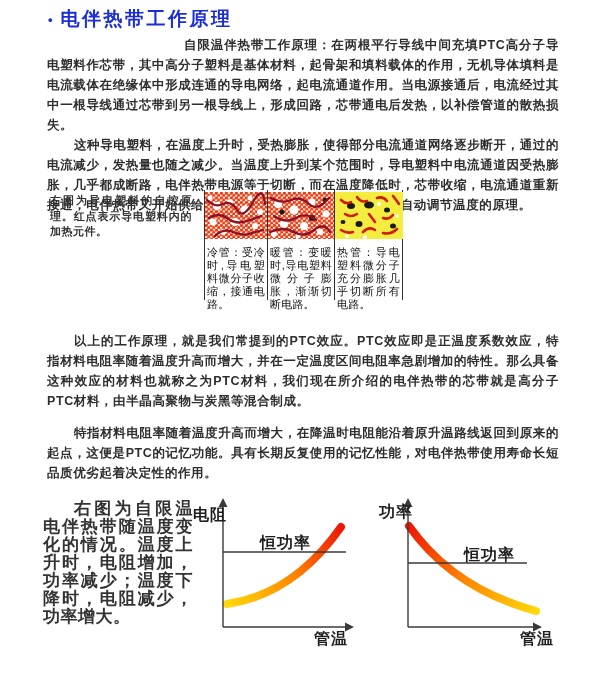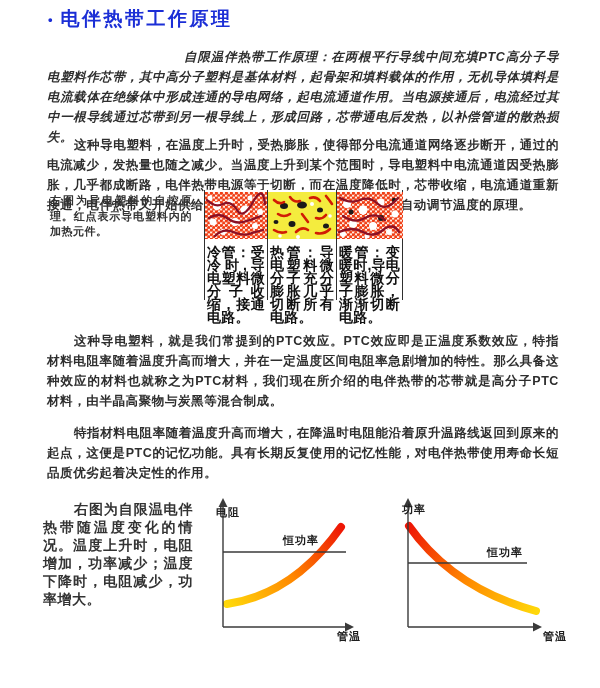--- a/index.html
+++ b/index.html
@@ -11,52 +11,52 @@
   .title-row{position:absolute;left:48px;top:6px;display:flex;align-items:center;gap:8px;}
   .title-bullet{color:#1b2ed6;font-size:13px;font-weight:bold;line-height:1;}
   .title-text{margin:0;color:#1b2ed6;font-size:19px;font-weight:bold;letter-spacing:2.5px;}
   
   .p{
     position:absolute;left:47px;width:512px;margin:0;
     font-size:12.5px;line-height:20px;font-weight:bold;letter-spacing:0.6px;
     text-align:justify;text-justify:inter-ideograph;color:#2e2e2e;
   }
   .p-indent{text-indent:27px;}
-  .p1{top:47px;text-indent:137px;font-style:italic;}
+  .p1{top:35px;text-indent:137px;}
   .p2{top:107px;margin-top:28px;}
   .p3{top:331px;}
   .p4{top:423px;}
   .p5{top:645px;}
   
   .fig1-note{
     position:absolute;left:50px;top:193px;width:142px;margin:0;
     font-size:11px;line-height:15.5px;font-weight:bold;letter-spacing:0.5px;
     text-align:justify;color:#333;
   }
   .panels{position:absolute;left:204px;top:190px;display:flex;height:110px;}
   .panel{border-left:1px solid #2f2f2f;box-sizing:border-box;background:#fff;}
   .panel:last-child{border-right:1px solid #2f2f2f;}
   .panel-img{display:block;margin:2px 0 0 0;}
   .panel-cap{
-    padding:7px 2px 0 2px;font-size:14px;line-height:13px;font-weight:bold;
+    padding:7px 2px 0 2px;font-size:11px;line-height:13px;font-weight:normal;
     letter-spacing:0.2px;color:#111;text-align:justify;
   }
   .pw1{width:63px;} .pw2{width:67px;} .pw3{width:69px;}
   
   .charts-note{
     position:absolute;left:43px;top:500px;width:150px;margin:0;
-    font-size:14px;line-height:18px;font-weight:bold;letter-spacing:0.5px;
+    font-size:17px;line-height:18px;font-weight:bold;letter-spacing:0.5px;
     text-align:justify;color:#333;text-indent:31px;
   }
   .chart{position:absolute;width:175px;height:148px;}
   .chart1{left:190px;top:498px;}
   .chart2{left:378px;top:498px;text-align:center;}
   .chart svg{position:absolute;left:0;top:0;}
   .chart-label{
-    position:absolute;font-size:11px;font-weight:bold;color:#1e1e1e;letter-spacing:1px;white-space:nowrap;margin-left:23px;
+    position:absolute;font-size:16px;font-weight:bold;color:#1e1e1e;letter-spacing:1px;white-space:nowrap;
   }
   .c1-ylabel{left:3px;top:7px;}
   .c1-ann{left:70px;top:35px;}
   .c1-xlabel{left:124px;top:131px;}
   .c2-ylabel{left:1px;top:4px;}
   .c2-ann{left:86px;top:47px;}
   .c2-xlabel{left:142px;top:131px;}
 </style>
 </head>
 <body>
@@ -93,47 +93,20 @@
           <circle cx="50" cy="34" r="3" fill="#fff"></circle>
         <circle cx="18" cy="40" r="3" fill="#fff"></circle>
           <circle cx="45" cy="6" r="2.5" fill="#fff"></circle>
         <circle cx="55" cy="20" r="3" fill="#fff"></circle>
           <circle cx="5" cy="6" r="2.5" fill="#fff"></circle>
         <path d="M2,8 q8,8 16,4 t14,6 t16,-8 t12,2" stroke="#8a1025" stroke-width="2.3" fill="none" stroke-linecap="round"></path>
         <path d="M4,26 q10,-6 18,0 t16,4 t18,-6" stroke="#8a1025" stroke-width="2.3" fill="none" stroke-linecap="round"></path>
         <path d="M10,44 q8,-8 18,-4 t16,2 t14,-4" stroke="#8a1025" stroke-width="2.3" fill="none" stroke-linecap="round"></path>
       </svg>
       <div class="panel-cap">冷管：受冷时,导电塑料微分子收缩，接通电路。</div>
-    </div>
-
-    <div class="panel pw3">
-      <svg class="panel-img" width="68" height="47" viewBox="0 0 68 47">
-        <rect width="68" height="47" fill="#f4ec3e"></rect>
-        <ellipse cx="16" cy="14" rx="4" ry="3" fill="#191919"></ellipse>
-        <ellipse cx="34" cy="13" rx="5" ry="3.5" fill="#191919"></ellipse>
-        <ellipse cx="52" cy="18" rx="3" ry="2.5" fill="#191919"></ellipse>
-        <ellipse cx="24" cy="32" rx="3.5" ry="3" fill="#191919"></ellipse>
-        <ellipse cx="58" cy="34" rx="3" ry="2.5" fill="#191919"></ellipse>
-        <ellipse cx="8" cy="30" rx="2.5" ry="2" fill="#191919"></ellipse>
-        <path d="M6,8 q5,5 10,2" stroke="#d11c05" stroke-width="2.6" fill="none" stroke-linecap="round"></path>
-        <path d="M22,5 q4,6 10,4" stroke="#d11c05" stroke-width="2.6" fill="none" stroke-linecap="round"></path>
-        <path d="M42,6 q6,-2 10,3" stroke="#d11c05" stroke-width="2.6" fill="none" stroke-linecap="round"></path>
-        <path d="M58,4 q4,5 6,8" stroke="#d11c05" stroke-width="2.6" fill="none" stroke-linecap="round"></path>
-        <path d="M10,22 q6,4 12,0" stroke="#d11c05" stroke-width="2.6" fill="none" stroke-linecap="round"></path>
-        <path d="M34,22 l6,8" stroke="#d11c05" stroke-width="2.6" fill="none" stroke-linecap="round"></path>
-        <path d="M48,26 q6,2 10,-3" stroke="#d11c05" stroke-width="2.6" fill="none" stroke-linecap="round"></path>
-        <path d="M6,38 q6,4 12,2" stroke="#d11c05" stroke-width="2.6" fill="none" stroke-linecap="round"></path>
-        <path d="M28,40 q6,-6 12,-2" stroke="#d11c05" stroke-width="2.6" fill="none" stroke-linecap="round"></path>
-        <path d="M48,41 q8,2 14,-4" stroke="#d11c05" stroke-width="2.6" fill="none" stroke-linecap="round"></path>
-        <circle cx="44" cy="12" r="2" fill="#fff"></circle>
-          <circle cx="12" cy="44" r="1.8" fill="#fff"></circle>
-        <circle cx="62" cy="24" r="1.8" fill="#fff"></circle>
-          <circle cx="30" cy="45" r="2" fill="#fff"></circle>
-      </svg>
-      <div class="panel-cap">热管：导电塑料微分子充分膨胀几乎切断所有电路。</div>
     </div>
 
     <div class="panel pw2">
       <svg class="panel-img" width="66" height="47" viewBox="0 0 66 47">
         <defs>
           <pattern id="dots2" width="5" height="4.6" patternUnits="userSpaceOnUse">
             <rect width="5" height="4.6" fill="#ffe9df"></rect>
             <circle cx="1.3" cy="1.2" r="1.65" fill="#f03b12"></circle>
             <circle cx="3.8" cy="3.5" r="1.65" fill="#f03b12"></circle>
           </pattern>
@@ -150,23 +123,50 @@
         <circle cx="30" cy="44" r="2.5" fill="#fff"></circle>
         <circle cx="14" cy="20" r="2.5" fill="#1c1c1c"></circle>
           <circle cx="44" cy="26" r="3" fill="#1c1c1c"></circle>
         <circle cx="57" cy="8" r="2.2" fill="#1c1c1c"></circle>
         <path d="M3,6 q10,6 20,2 t18,4 t20,-6" stroke="#8a1025" stroke-width="2.3" fill="none" stroke-linecap="round"></path>
         <path d="M6,24 q12,8 22,2 t20,2" stroke="#8a1025" stroke-width="2.3" fill="none" stroke-linecap="round"></path>
         <path d="M2,40 q14,-6 24,0 t20,-2 t16,2" stroke="#8a1025" stroke-width="2.3" fill="none" stroke-linecap="round"></path>
       </svg>
       <div class="panel-cap">暖管：变暖时,导电塑料微分子膨胀，渐渐切断电路。</div>
     </div>
-  </div>
-
-  <p class="p p3 p-indent">这种导电塑料，就是我们常提到的PTC效应。PTC效应即是正温度系数效应，特指材料电阻率随着温度升高而增大，并在一定温度区间电阻率急剧增加的特性。那么具备这种效应的材料也就称之为PTC材料，我们现在所介绍的电伴热带的芯带就是高分子PTC材料，由半晶高聚物与炭黑等混合制成。</p>
+
+    <div class="panel pw3">
+      <svg class="panel-img" width="68" height="47" viewBox="0 0 68 47">
+        <rect width="68" height="47" fill="#f4ec3e"></rect>
+        <ellipse cx="16" cy="14" rx="4" ry="3" fill="#191919"></ellipse>
+        <ellipse cx="34" cy="13" rx="5" ry="3.5" fill="#191919"></ellipse>
+        <ellipse cx="52" cy="18" rx="3" ry="2.5" fill="#191919"></ellipse>
+        <ellipse cx="24" cy="32" rx="3.5" ry="3" fill="#191919"></ellipse>
+        <ellipse cx="58" cy="34" rx="3" ry="2.5" fill="#191919"></ellipse>
+        <ellipse cx="8" cy="30" rx="2.5" ry="2" fill="#191919"></ellipse>
+        <path d="M6,8 q5,5 10,2" stroke="#d11c05" stroke-width="2.6" fill="none" stroke-linecap="round"></path>
+        <path d="M22,5 q4,6 10,4" stroke="#d11c05" stroke-width="2.6" fill="none" stroke-linecap="round"></path>
+        <path d="M42,6 q6,-2 10,3" stroke="#d11c05" stroke-width="2.6" fill="none" stroke-linecap="round"></path>
+        <path d="M58,4 q4,5 6,8" stroke="#d11c05" stroke-width="2.6" fill="none" stroke-linecap="round"></path>
+        <path d="M10,22 q6,4 12,0" stroke="#d11c05" stroke-width="2.6" fill="none" stroke-linecap="round"></path>
+        <path d="M34,22 l6,8" stroke="#d11c05" stroke-width="2.6" fill="none" stroke-linecap="round"></path>
+        <path d="M48,26 q6,2 10,-3" stroke="#d11c05" stroke-width="2.6" fill="none" stroke-linecap="round"></path>
+        <path d="M6,38 q6,4 12,2" stroke="#d11c05" stroke-width="2.6" fill="none" stroke-linecap="round"></path>
+        <path d="M28,40 q6,-6 12,-2" stroke="#d11c05" stroke-width="2.6" fill="none" stroke-linecap="round"></path>
+        <path d="M48,41 q8,2 14,-4" stroke="#d11c05" stroke-width="2.6" fill="none" stroke-linecap="round"></path>
+        <circle cx="44" cy="12" r="2" fill="#fff"></circle>
+          <circle cx="12" cy="44" r="1.8" fill="#fff"></circle>
+        <circle cx="62" cy="24" r="1.8" fill="#fff"></circle>
+          <circle cx="30" cy="45" r="2" fill="#fff"></circle>
+      </svg>
+      <div class="panel-cap">热管：导电塑料微分子充分膨胀几乎切断所有电路。</div>
+    </div>
+  </div>
+
+  <p class="p p3 p-indent">以上的工作原理，就是我们常提到的PTC效应。PTC效应即是正温度系数效应，特指材料电阻率随着温度升高而增大，并在一定温度区间电阻率急剧增加的特性。那么具备这种效应的材料也就称之为PTC材料，我们现在所介绍的电伴热带的芯带就是高分子PTC材料，由半晶高聚物与炭黑等混合制成。</p>
   <p class="p p4 p-indent">特指材料电阻率随着温度升高而增大，在降温时电阻能沿着原升温路线返回到原来的起点，这便是PTC的记忆功能。具有长期反复使用的记忆性能，对电伴热带使用寿命长短品质优劣起着决定性的作用。</p>
 
   <p class="charts-note">右图为自限温电伴热带随温度变化的情况。温度上升时，电阻增加，功率减少；温度下降时，电阻减少，功率增大。</p>
 
   <div class="chart chart1">
     <svg width="175" height="148" viewBox="0 0 175 148">
       <defs>
         <linearGradient id="g1" gradientUnits="userSpaceOnUse" x1="37" y1="106" x2="151" y2="29">
           <stop offset="0" stop-color="#ffd80a"></stop>
           <stop offset="0.5" stop-color="#ff8800"></stop>

